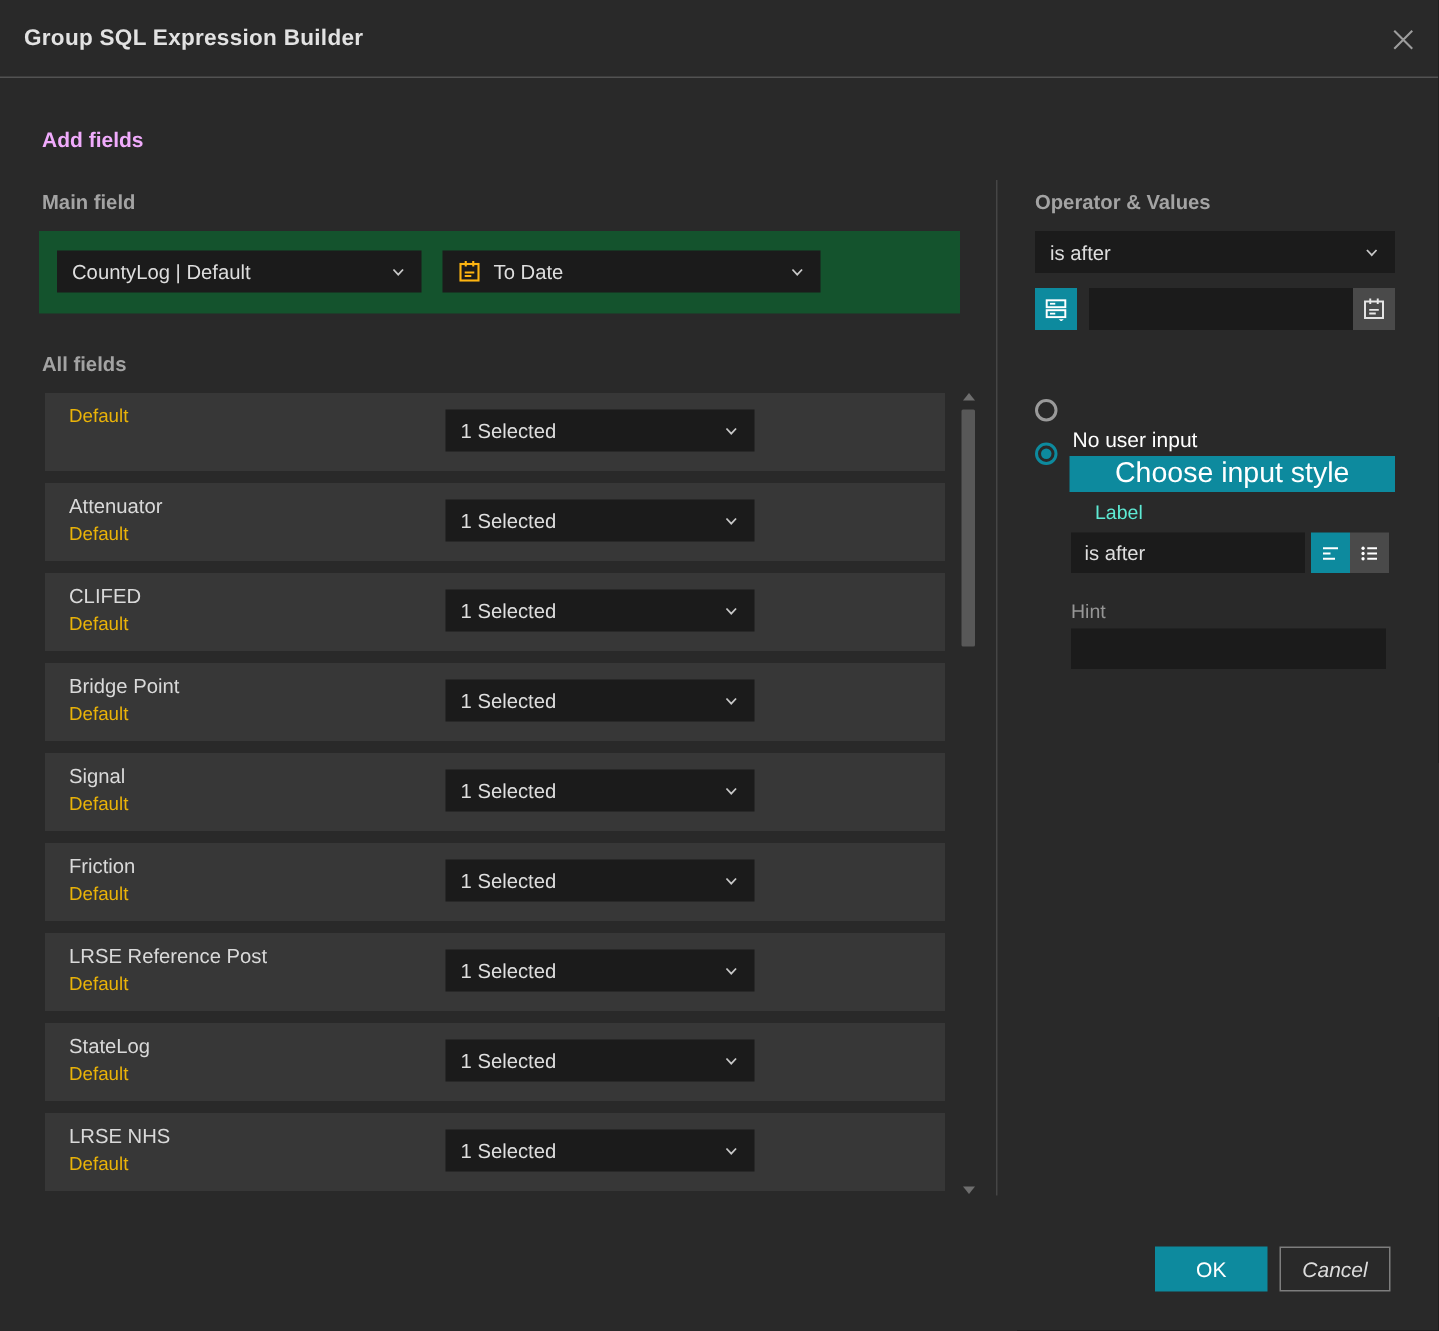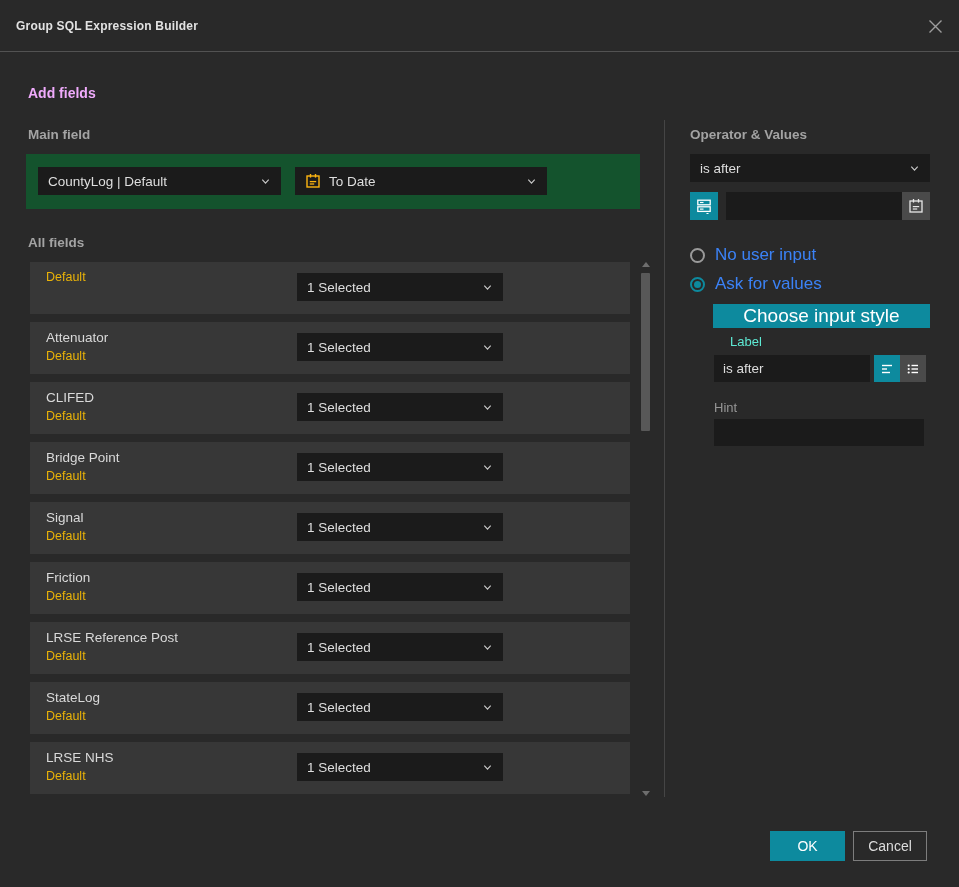--- a/index.html
+++ b/index.html
@@ -7,21 +7,21 @@
     position:relative;width:959px;height:887px;background:#292929;
     font-family:"Liberation Sans",sans-serif;overflow:hidden;
     color:#dcdcdc;
   }
   
   .titlebar{
     position:absolute;left:0;top:0;width:100%;height:52px;
     border-bottom:1px solid #525252;box-sizing:border-box;
     display:flex;align-items:center;padding:0 16px;
   }
-  .title{font-size:12px;font-weight:700;color:#e2e2e2;letter-spacing:.2px;}
+  .title{font-size:15px;font-weight:700;color:#e2e2e2;letter-spacing:.2px;}
   .close-btn{
     position:absolute;right:14px;top:16px;width:20px;height:20px;
     display:flex;align-items:center;justify-content:center;cursor:pointer;
   }
   
   .h-add{position:absolute;left:28px;top:85px;font-size:14px;font-weight:700;color:#f0abfc;}
   .h-main{position:absolute;left:28px;top:127px;font-size:13.5px;font-weight:700;color:#a3a3a3;}
   .h-all{position:absolute;left:28px;top:235px;font-size:13.5px;font-weight:700;color:#a3a3a3;}
   .h-op{position:absolute;left:690px;top:127px;font-size:13.5px;font-weight:700;color:#a3a3a3;}
   
@@ -78,21 +78,21 @@
   .radio-row.r2{top:274px;}
   .radio{
     width:15px;height:15px;border-radius:50%;border:2px solid #9a9a9a;
     box-sizing:border-box;background:transparent;flex:0 0 auto;
   }
   .radio.selected{border-color:var(--accent);position:relative;}
   .radio.selected::after{
     content:"";position:absolute;left:2px;top:2px;width:7px;height:7px;
     border-radius:50%;background:var(--accent);
   }
-  .radio-label{font-size:17px;color:#3b82f6;}
+  .radio-label{font-size:14px;color:#ffffff;margin-top:40px;}
   .choose-btn{
     position:absolute;left:713px;top:304px;width:217px;height:24px;
     background:var(--accent);color:#fff;font-size:19px;border:none;
     display:flex;align-items:center;justify-content:center;cursor:pointer;
     font-family:"Liberation Sans",sans-serif;
   }
   .cap-label{position:absolute;left:714px;top:334px;font-size:13px;color:#5eead4;margin-left:16px;}
   .cap-hint{position:absolute;left:714px;top:400px;font-size:13px;color:#969696;}
   .label-row{position:absolute;left:714px;top:355px;display:flex;height:27px;}
   .label-row .txt-input{width:156px;height:27px;}
@@ -103,20 +103,21 @@
   .ok-btn{
     position:absolute;left:770px;top:831px;width:75px;height:30px;
     background:var(--accent);color:#fff;border:none;font-size:14px;
     cursor:pointer;font-family:"Liberation Sans",sans-serif;
   }
   .cancel-btn{
     position:absolute;left:853px;top:831px;width:74px;height:30px;
     background:transparent;color:#dcdcdc;border:1px solid #7d7d7d;
     font-size:14px;cursor:pointer;box-sizing:border-box;
     font-family:"Liberation Sans",sans-serif;
+    font-style:italic;
   }
 </style>
 </head>
 <body>
 
 <div class="dialog" style="--accent:#0d8a9e">
 
   <div class="titlebar">
     <span class="title">Group SQL Expression Builder</span>
     <span class="close-btn">

